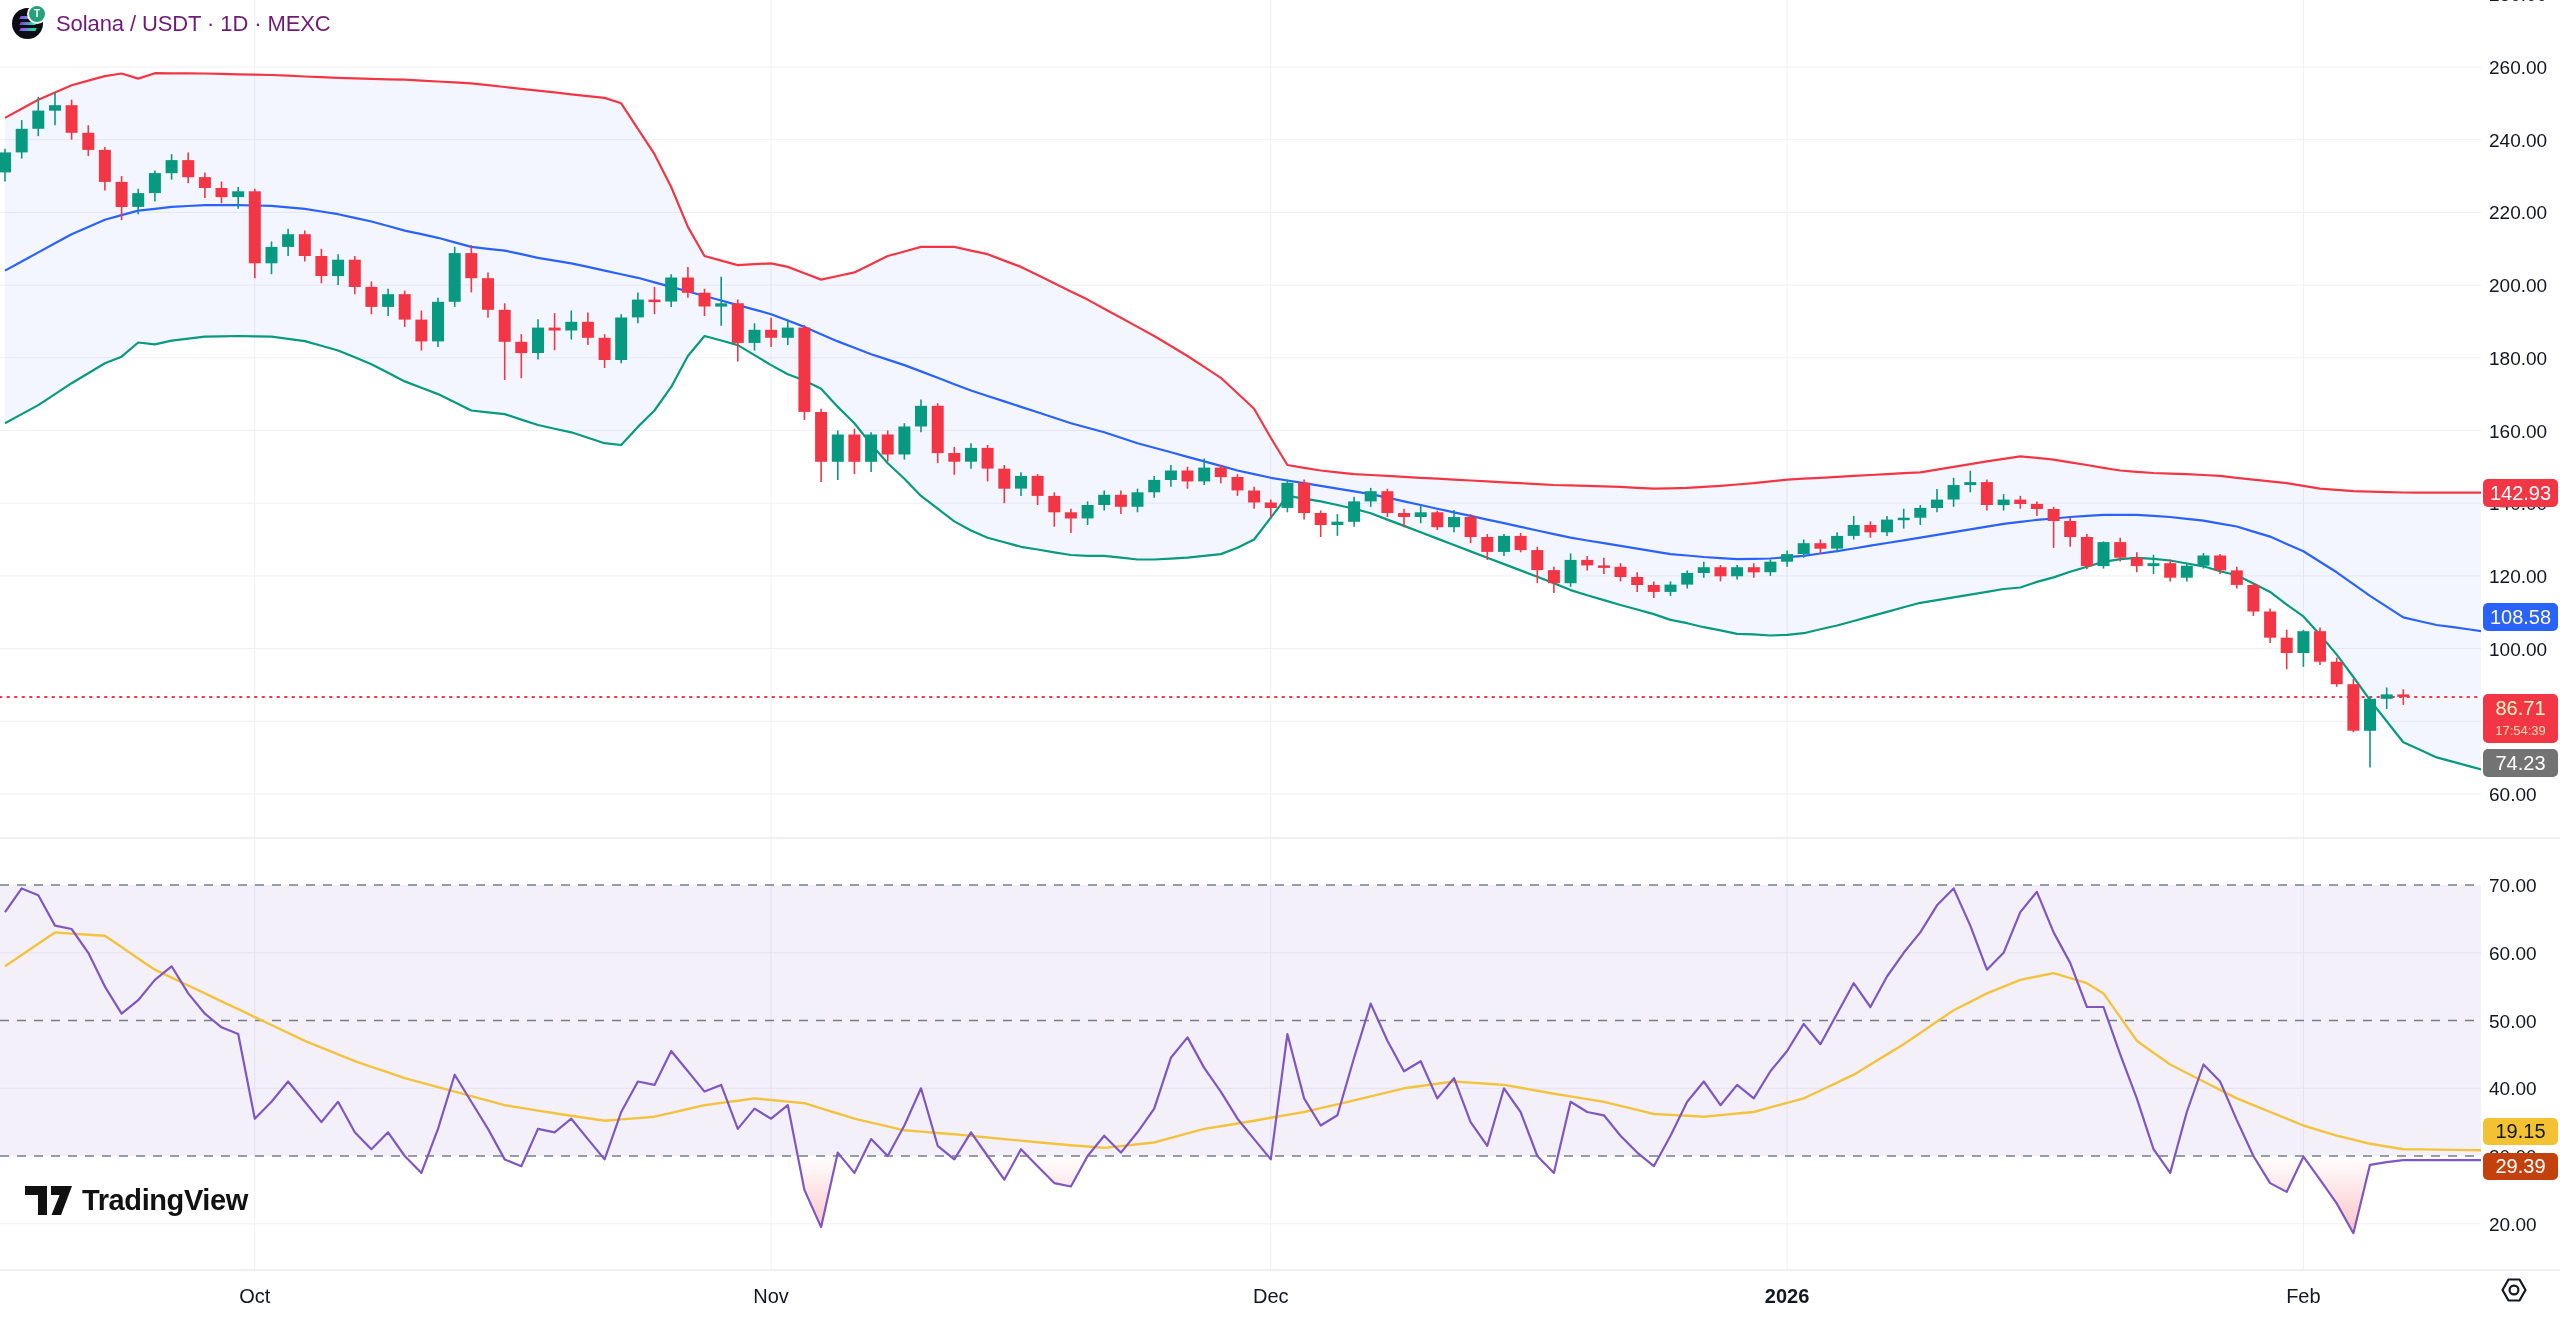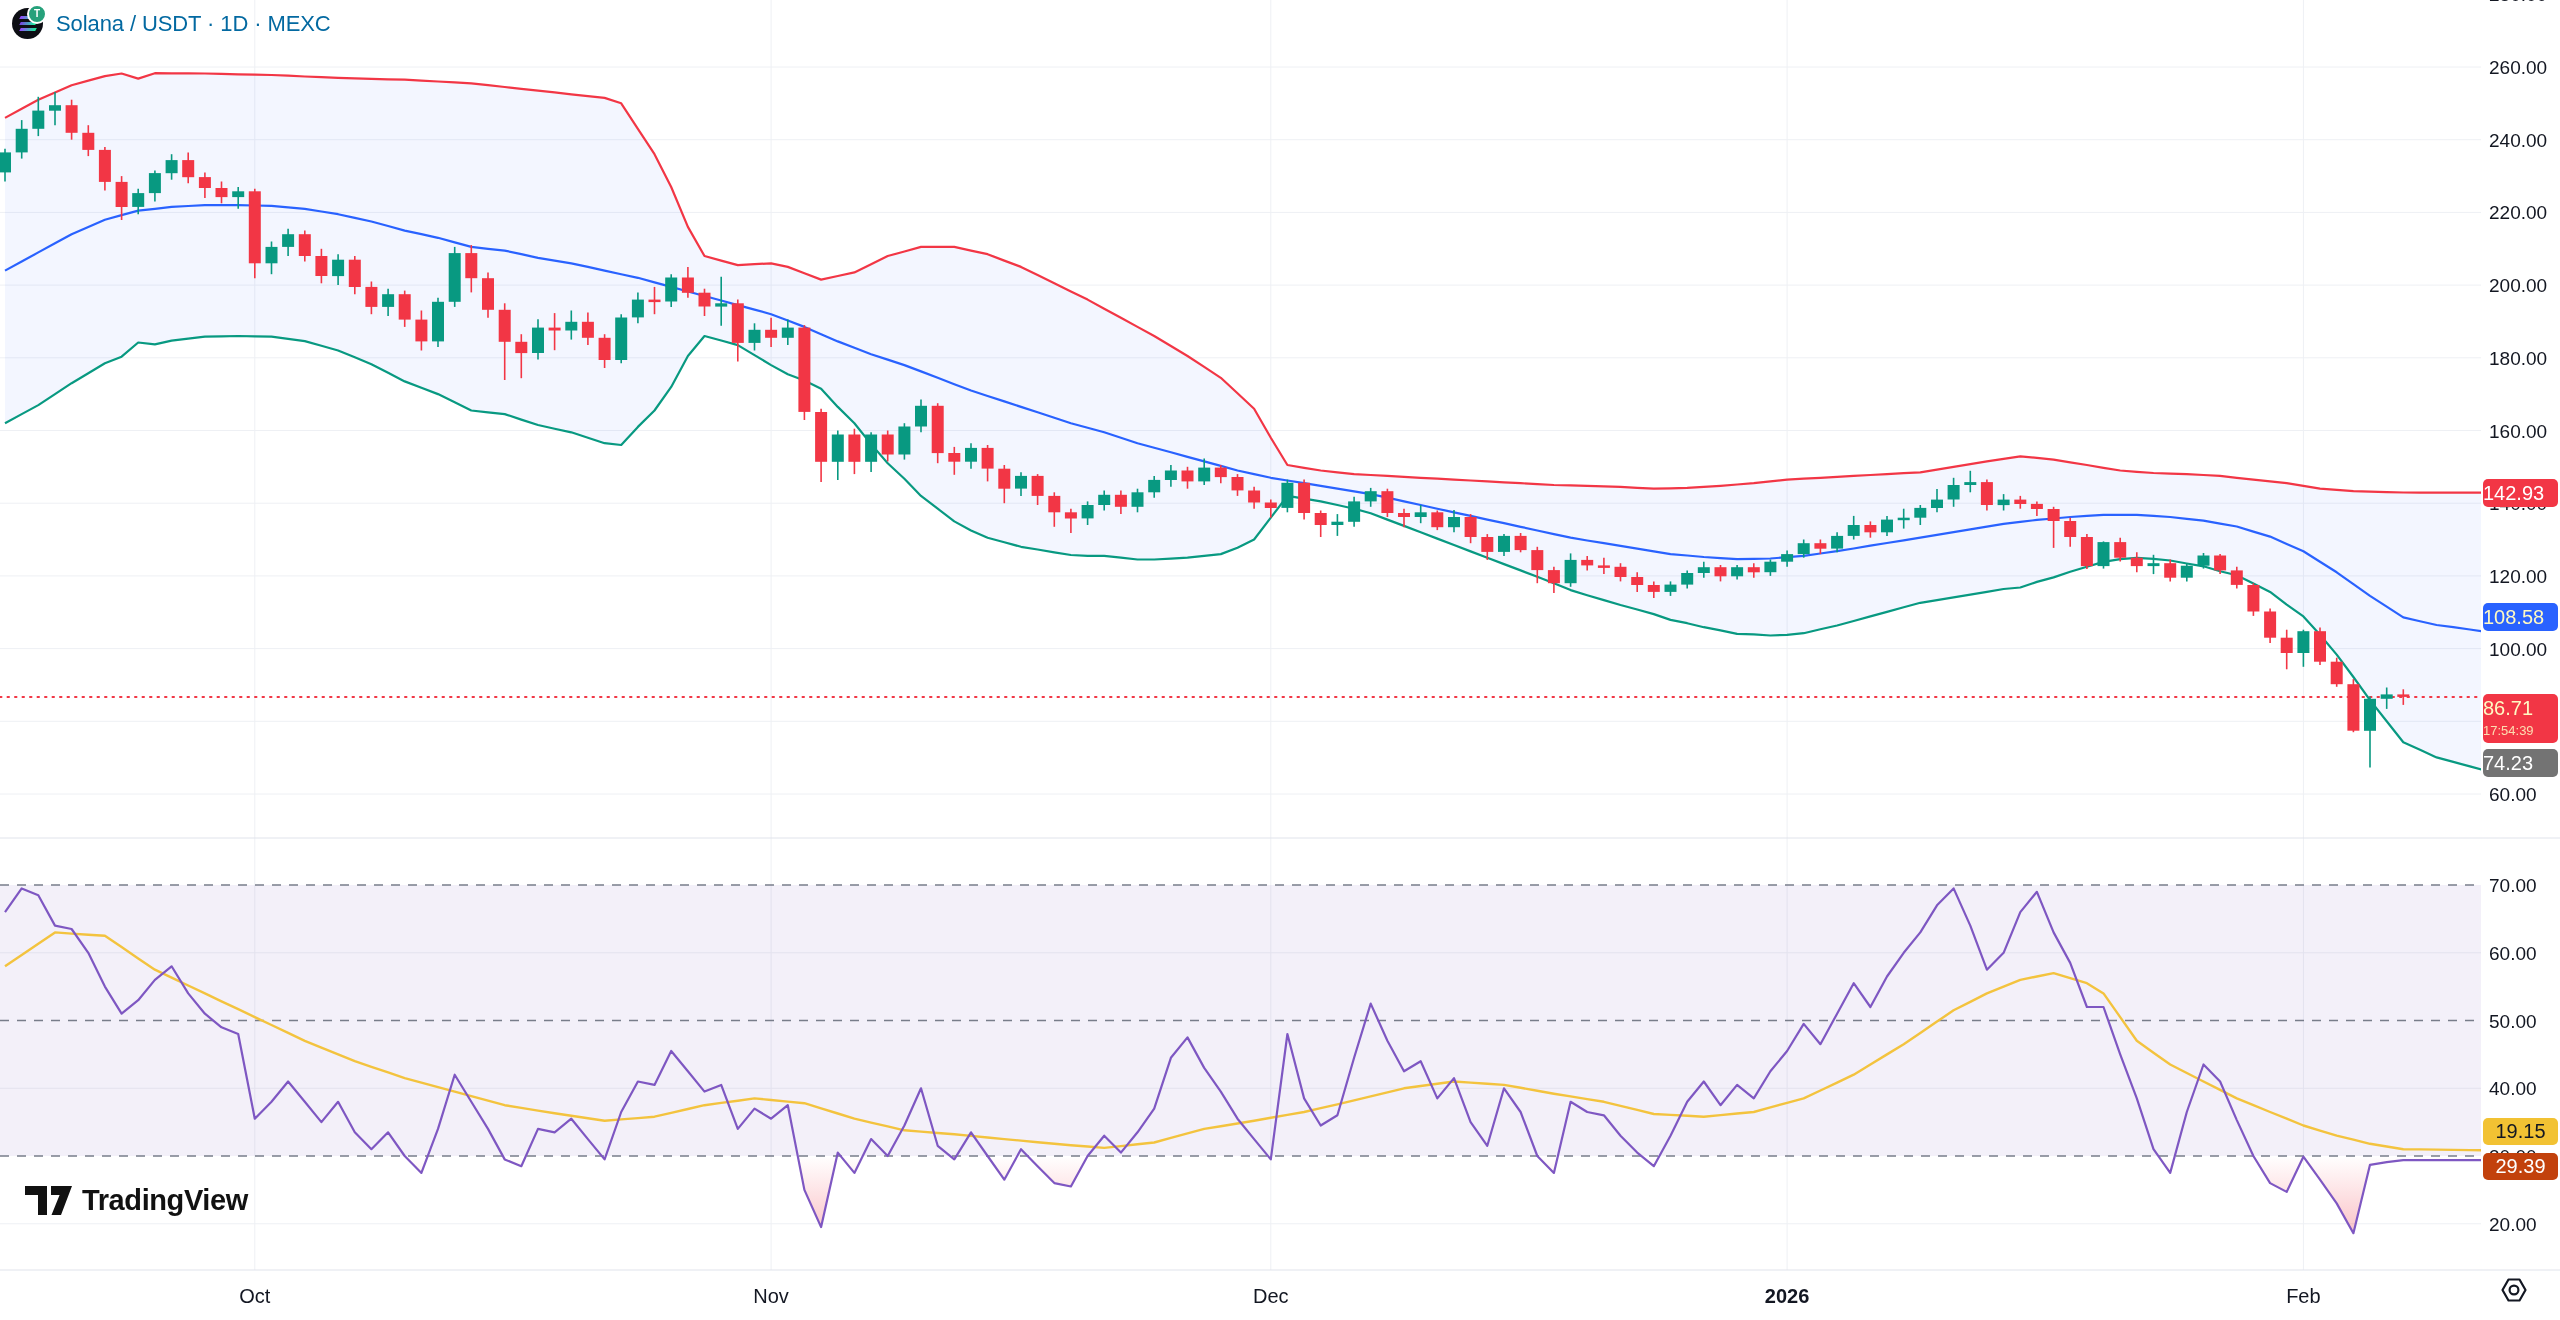--- a/index.html
+++ b/index.html
@@ -8,24 +8,24 @@
   #chart{position:absolute;left:0;top:0;}
   
   #header{position:absolute;left:12px;top:8px;display:flex;align-items:center;z-index:20;}
   .sol-logo{position:relative;width:31px;height:31px;border-radius:50%;background:#0d0e14;
     display:flex;flex-direction:column;justify-content:center;align-items:center;gap:3px;}
   .sol-bar{width:16px;height:3px;background:linear-gradient(90deg,#9945ff,#14f195);transform:skewX(-28deg);}
   .sol-bar.b2{background:linear-gradient(90deg,#7a3fe4,#19fb9b);}
   .tether-badge{position:absolute;right:-4px;top:-4px;width:16px;height:16px;border-radius:50%;
     background:#26a17b;border:2px solid #fff;color:#fff;font-size:10px;font-weight:700;
     display:flex;align-items:center;justify-content:center;line-height:1;}
-  #title{margin-left:13px;font-size:22px;font-weight:500;color:#0369a1;letter-spacing:-0.1px;}
+  #title{margin-left:13px;font-size:22px;font-weight:500;color:#701a75;letter-spacing:-0.1px;}
   
   .badge{position:absolute;left:2483px;width:75px;border-radius:5px;color:#fff;font-size:20px;
-    text-align:left;z-index:12;padding:0;}
+    text-align:center;z-index:12;padding:0;}
   .badge .main{display:block;line-height:28px;}
   .badge .sub{display:block;line-height:24px;font-size:13px;opacity:.85;margin-top:-3px;}
   .rbadge{position:absolute;left:2483px;width:75px;border-radius:5px;font-size:20px;
     text-align:center;line-height:27px;z-index:12;}
   
   #tv-logo{position:absolute;left:25px;top:1184px;display:flex;align-items:center;z-index:20;}
   #tv-logo .mark{width:47px;height:29px;}
   #tv-text{margin-left:10px;font-size:29px;font-weight:700;color:#111;letter-spacing:-0.4px;}
   #gear{position:absolute;left:2501px;top:1277px;width:28px;height:26px;z-index:20;cursor:pointer;}
 </style>

